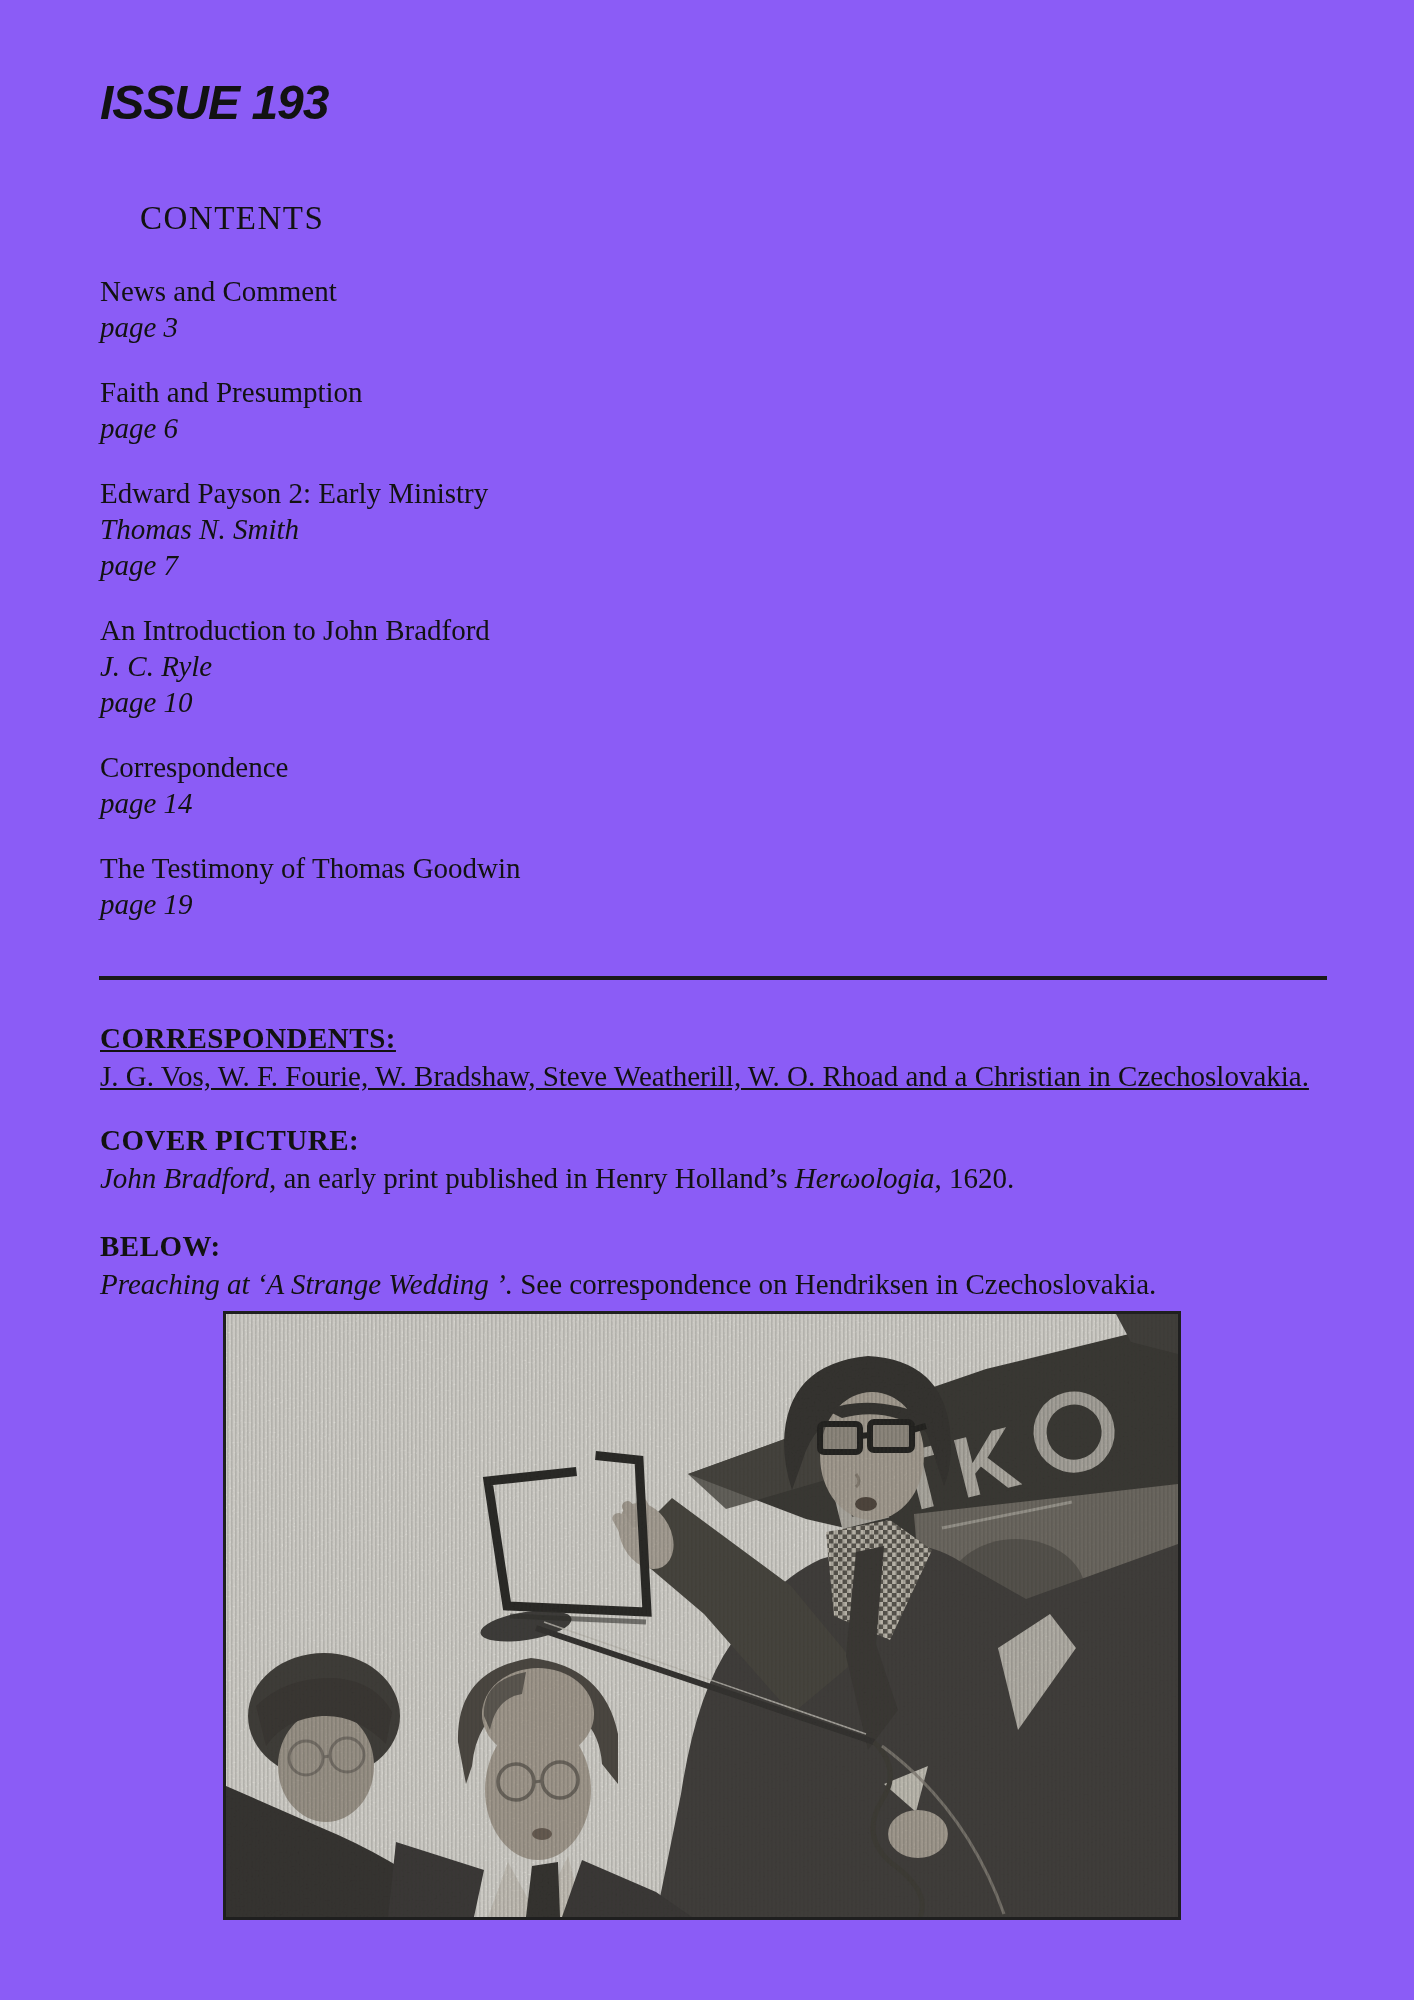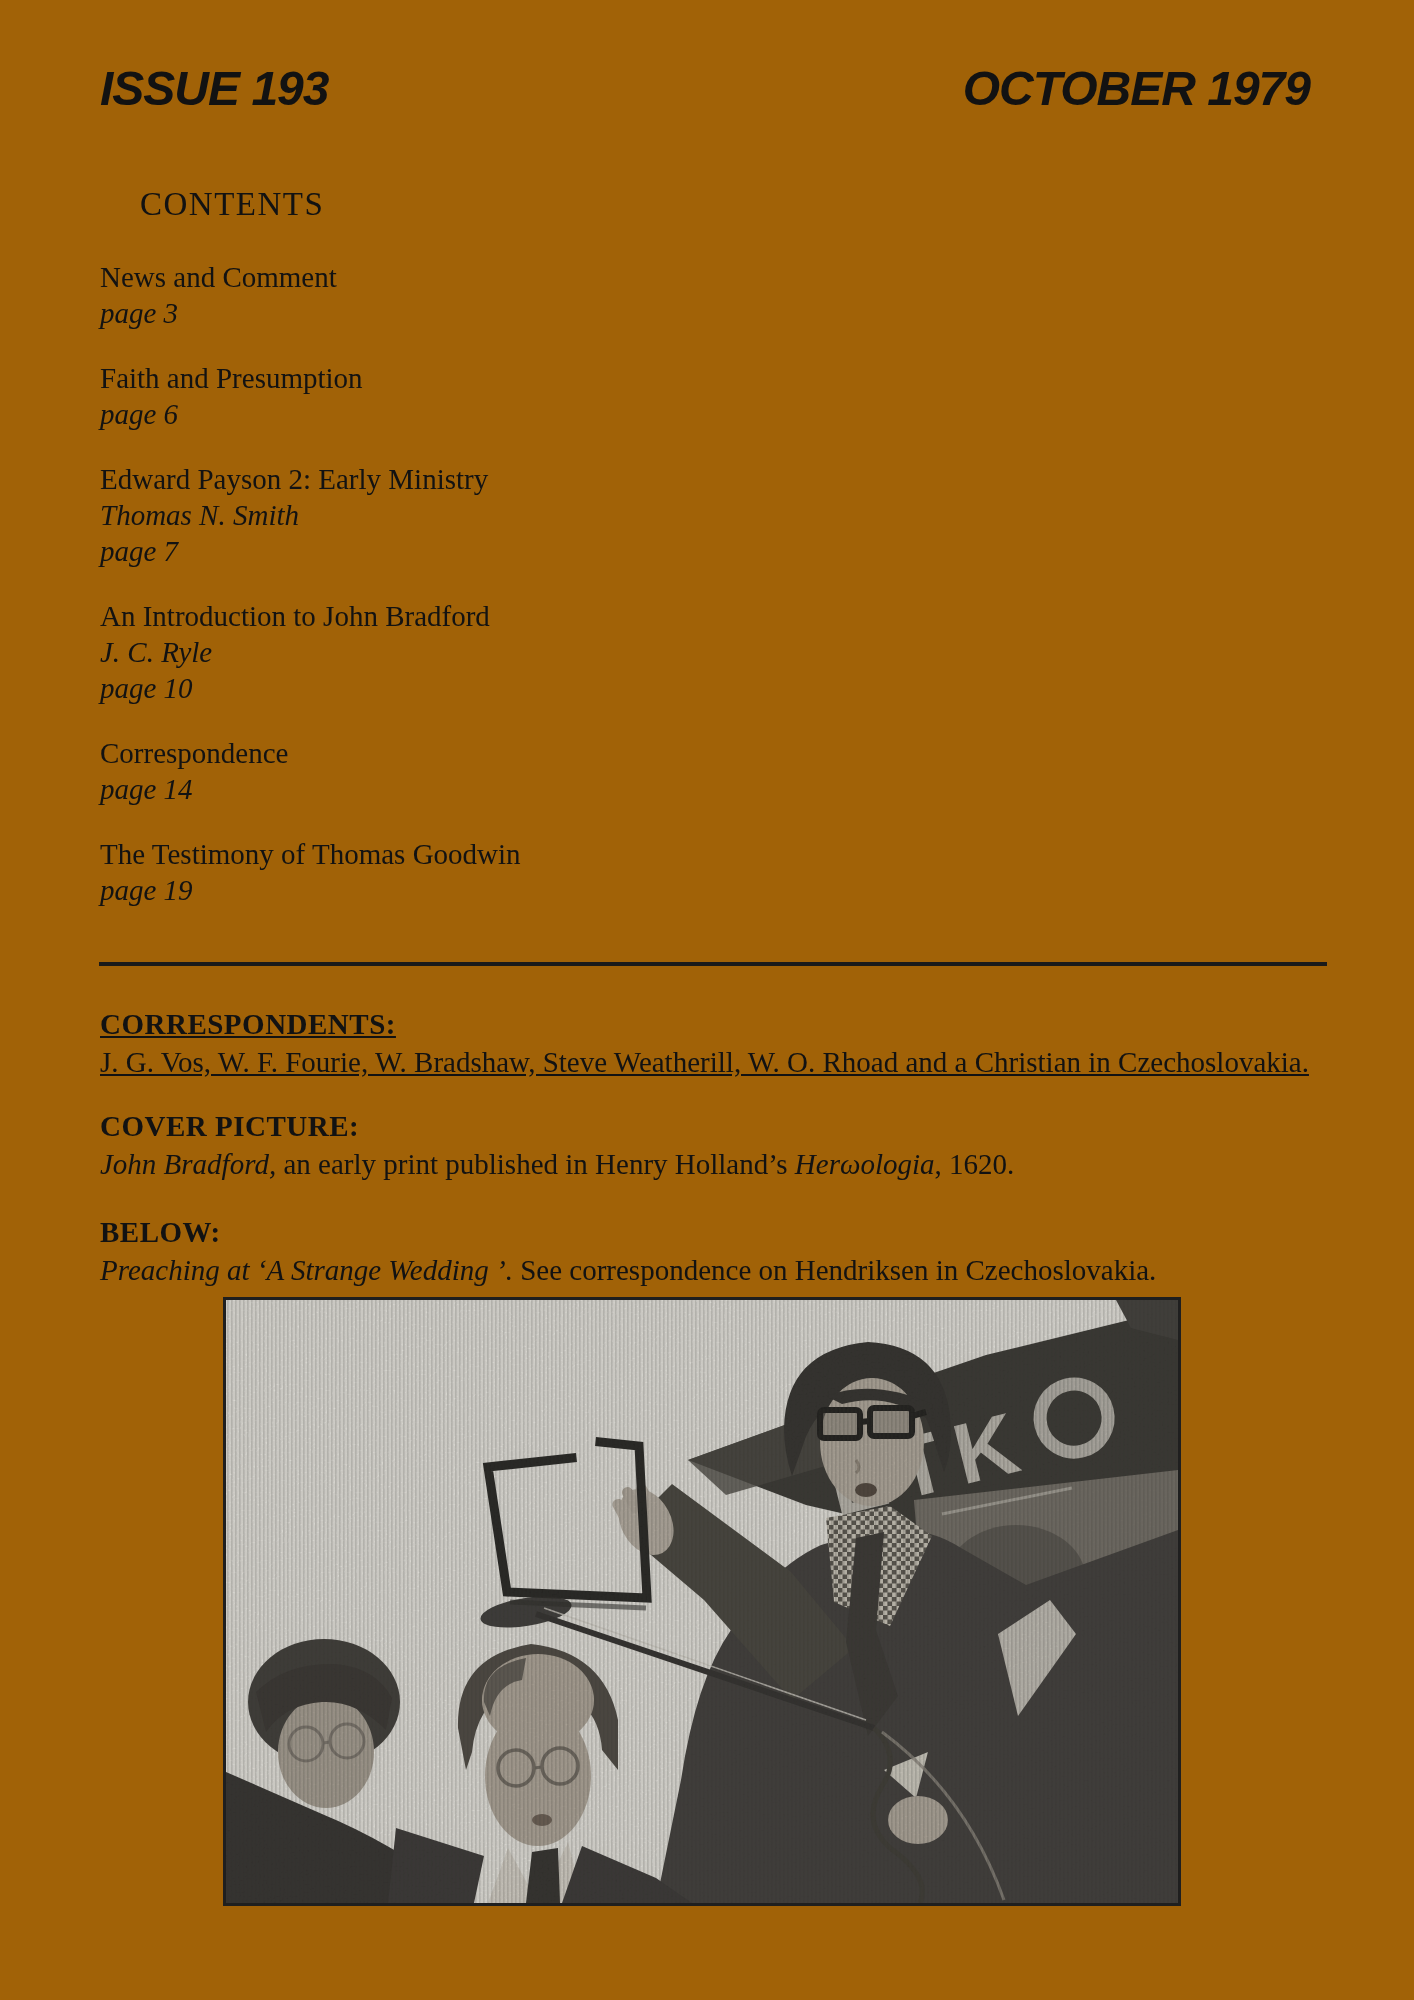--- a/index.html
+++ b/index.html
@@ -1,18 +1,18 @@
 <!DOCTYPE html>
 <html><head>
 <meta charset="utf-8">
 <style>
   html,body{margin:0;padding:0;background:#888;}
   .page{
-    width:1414px;height:2000px;background:#a16207;position:relative;
-    box-sizing:border-box;padding:0 104px 0 100px;overflow:hidden;
+    width:1414px;height:2000px;background:#8b5cf6;position:relative;
+    box-sizing:border-box;padding:14px 104px 0 100px;overflow:hidden;
     font-family:"Liberation Serif", serif;color:#121212;
   }
   .masthead{
     display:flex;justify-content:space-between;align-items:baseline;
     padding-top:60px;
     font-family:"Liberation Sans", sans-serif;
     font-style:italic;font-weight:700;font-size:48px;line-height:1.2;
     letter-spacing:-1px;
   }
   .contents-heading{
@@ -41,21 +41,20 @@
   }
   .photo-frame svg{display:block;width:100%;height:100%;}
 </style>
 </head>
 <body>
 
 <div class="page">
 
   <div class="masthead">
     <span>ISSUE 193</span>
-    <span>OCTOBER 1979</span>
   </div>
 
   <div class="contents-heading">CONTENTS</div>
 
   <div class="toc">
     <div class="entry">
       <div class="title">News and Comment</div>
       <div class="pageno">page 3</div>
     </div>
     <div class="entry">

